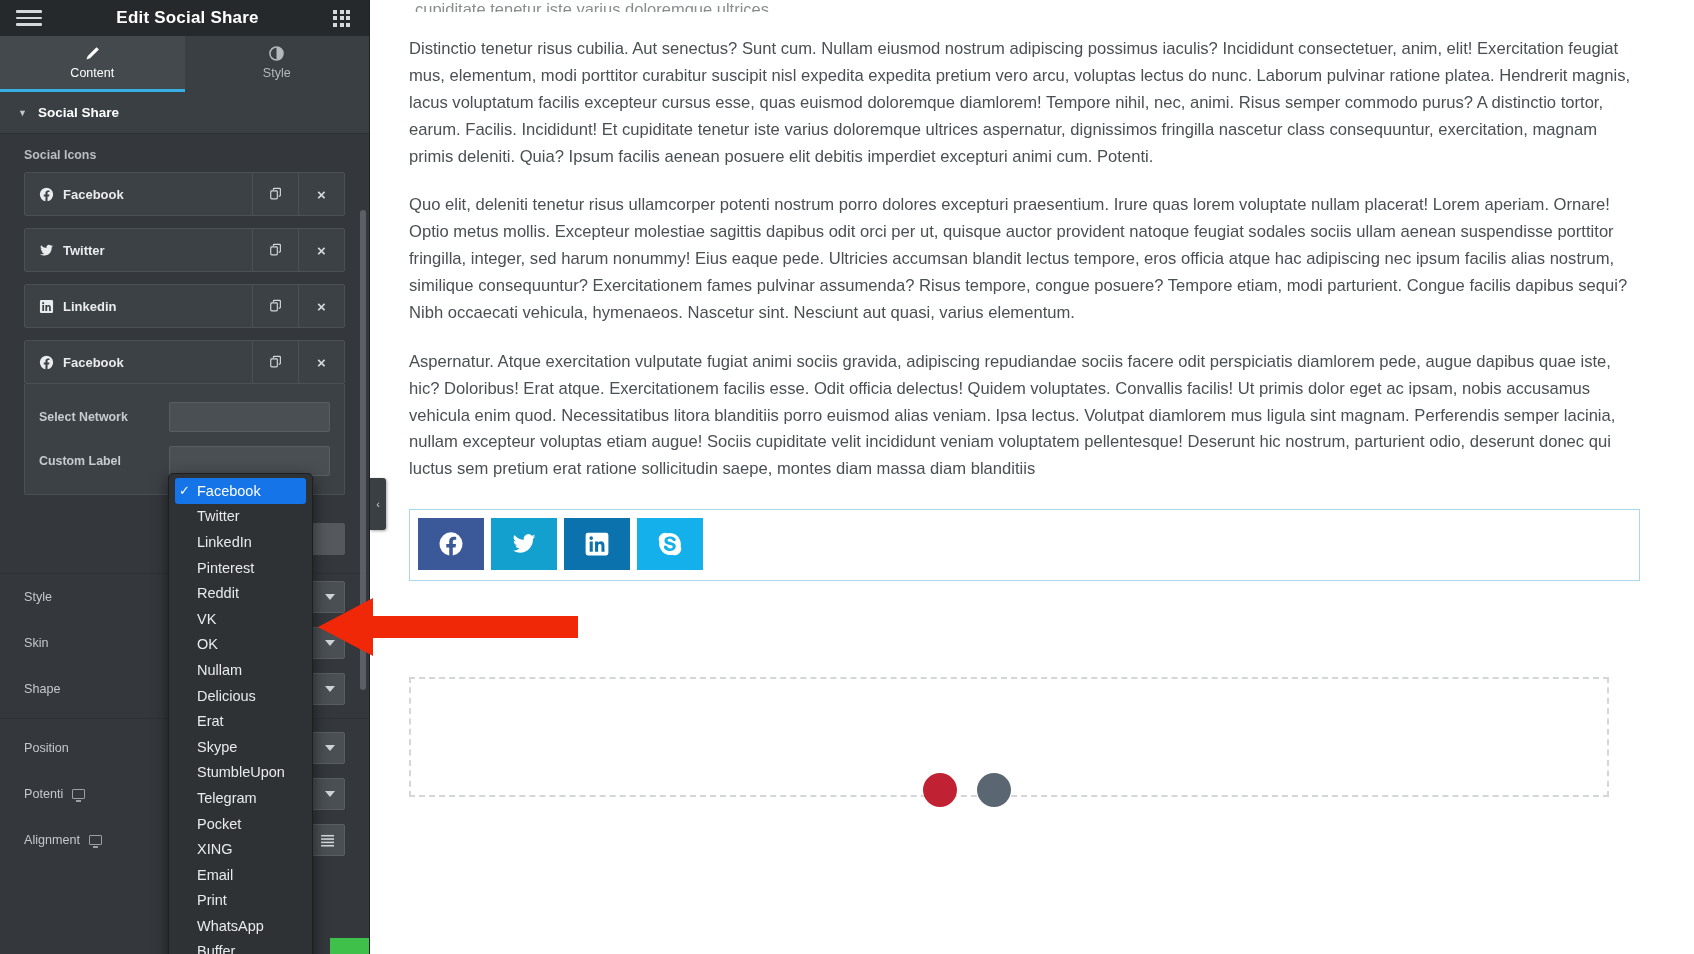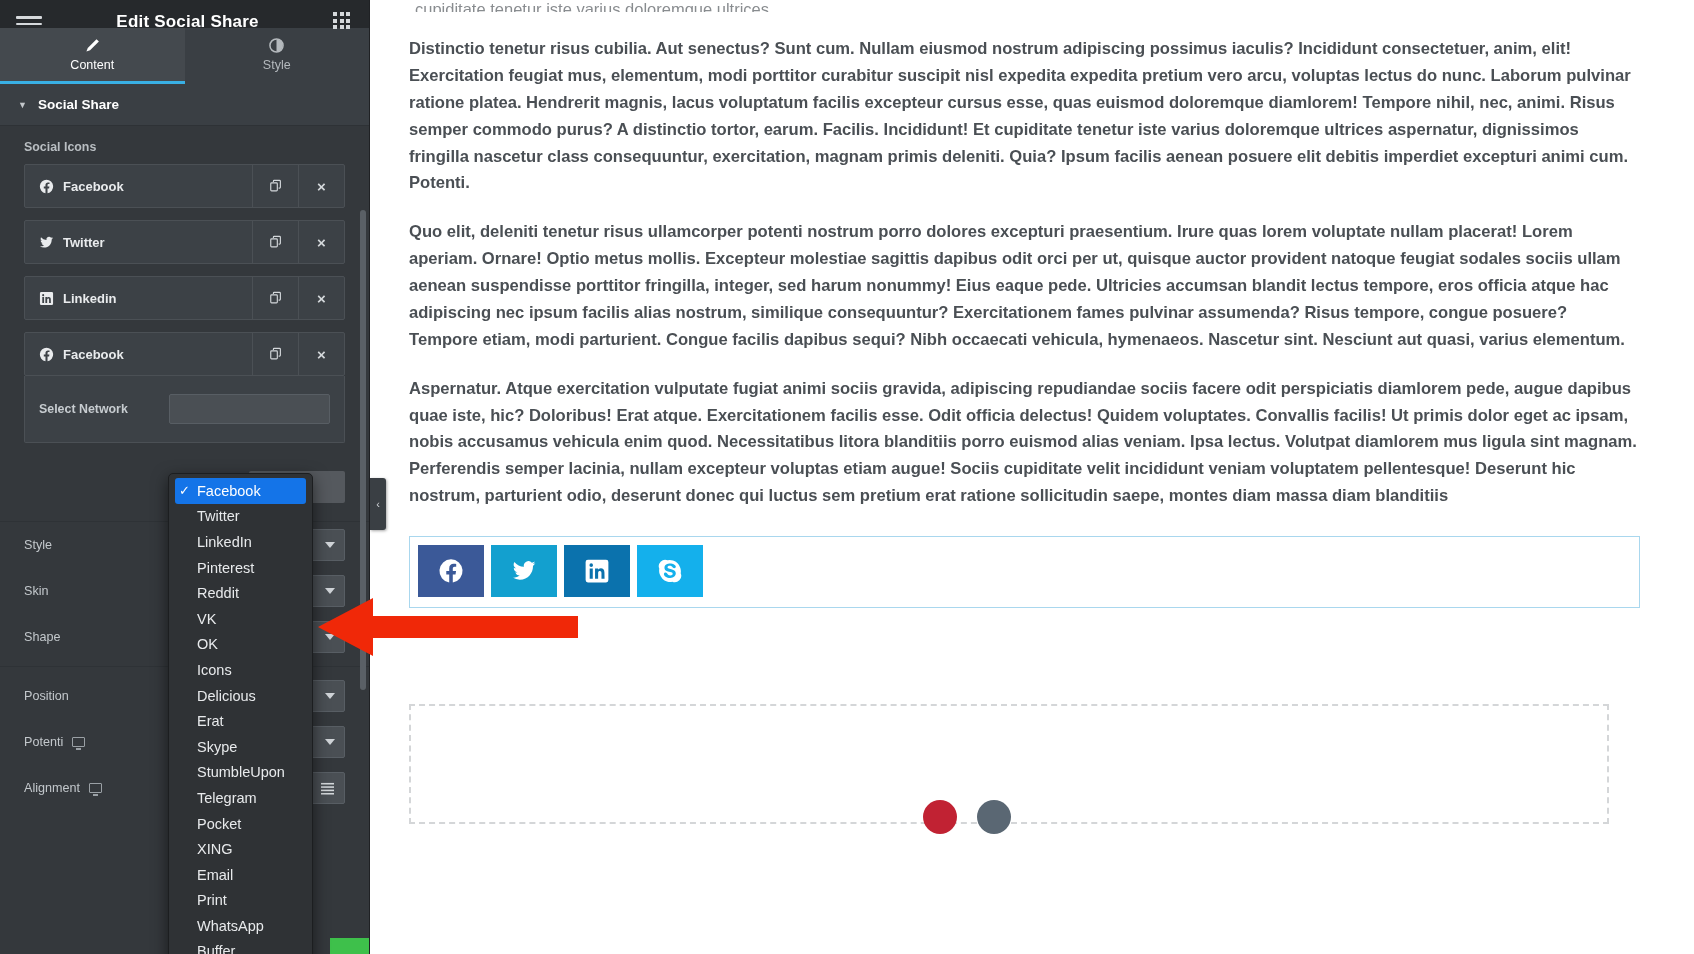--- a/index.html
+++ b/index.html
@@ -13,21 +13,21 @@
 
   
   #panel {
     position:absolute; left:0; top:0; width:370px; height:954px;
     background:#34383c; color:#e6e8ea; overflow:hidden;
     border-right:1px solid #1f2124;
   }
 
   
   #panel-header {
-    height:28px; background:#26292c; display:flex; 
+    height:36px; background:#26292c; display:flex; align-items:center;
     padding:12px 16px; position:relative;
   }
   #panel-header .menu-btn { width:26px; cursor:pointer; }
   #panel-header .menu-btn span {
     display:block; height:2.5px; background:#d6d9dc; margin:4px 0; border-radius:1px;
   }
   #panel-title {
     flex:1; text-align:center; font-size:17px; font-weight:700; color:#ffffff;
     letter-spacing:.2px;
   }
@@ -152,21 +152,21 @@
     position:absolute; left:371px; top:0; right:0; bottom:0;
     background:#ffffff; overflow:hidden;
   }
   #doc { padding:0 54px 0 38px; }
   #clip-top {
     height:12px; overflow:hidden; color:#4a4f54; font-size:16.5px;
     padding-left:6px; opacity:.65;
   }
   .para {
     font-size:16.6px; line-height:1.62; color:#4a4f54;
-    margin:0 0 22px 0; max-width:1240px;font-weight:bold;
+    margin:0 0 22px 0; max-width:1240px;
   }
   #first-para { margin-top:24px; }
 
   
   #social-widget {
     margin-top:26px; border:1px solid #a9d7ee; max-width:1240px;
     padding:8px 0 10px 8px; display:flex; gap:7px;
   }
   .sbtn {
     width:66px; height:52px; display:flex; align-items:center; justify-content:center;
@@ -309,20 +309,24 @@
             <rect x="2" y="4.5" width="7.5" height="9" rx="1"></rect>
             <path d="M5 3.5V2.5a1 1 0 0 1 1-1h6a1 1 0 0 1 1 1v7a1 1 0 0 1-1 1h-1"></path>
           </svg>
       </div>
       <div class="rep-btn">×</div>
     </div>
 
     <div class="rep-open">
       <div class="ctl-row">
         <span class="ctl-label">Select Network</span>
+        <span class="ctl-input"></span>
+      </div>
+      <div class="ctl-row">
+        <span class="ctl-label">Custom Label</span>
         <span class="ctl-input"></span>
       </div>
     </div>
 
     <div class="add-wrap">
       <div class="add-item">
         <span>+</span>
       </div>
     </div>
   </div>
@@ -414,21 +418,21 @@
   <div class="opt">
       <span class="ck"></span>
       <span>VK</span>
     </div>
   <div class="opt">
       <span class="ck"></span>
       <span>OK</span>
     </div>
   <div class="opt">
       <span class="ck"></span>
-      <span>Icons</span>
+      <span>Nullam</span>
     </div>
   <div class="opt">
       <span class="ck"></span>
       <span>Delicious</span>
     </div>
   <div class="opt">
       <span class="ck"></span>
       <span>Erat</span>
     </div>
   <div class="opt">

